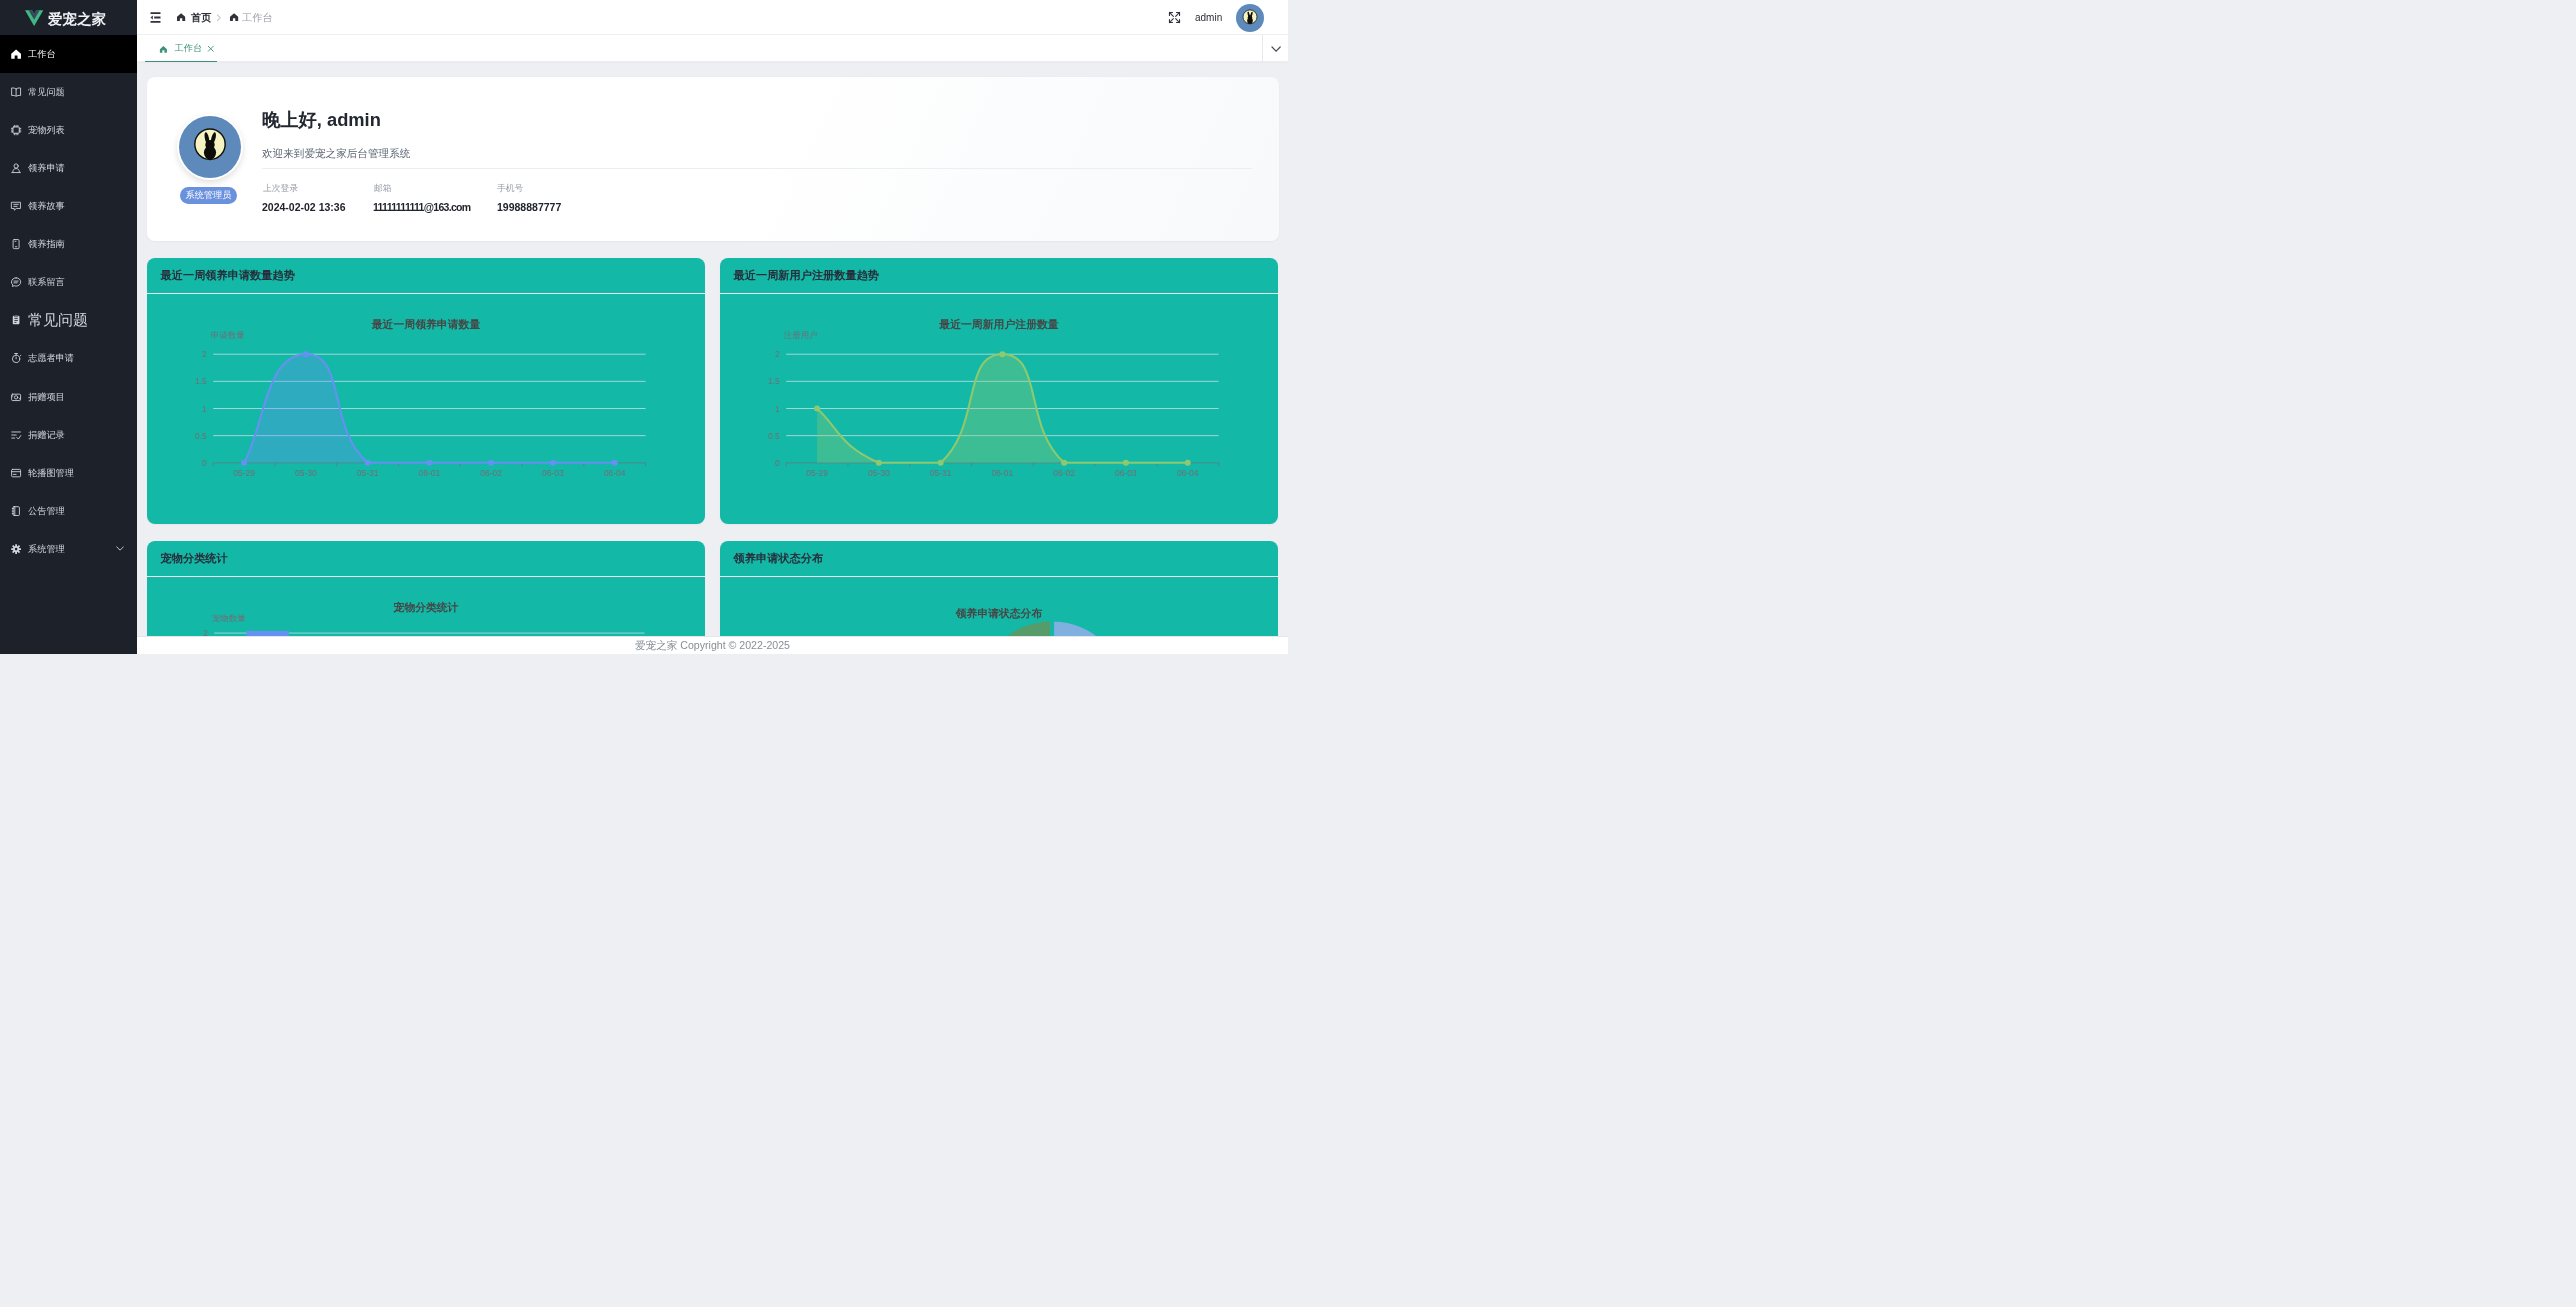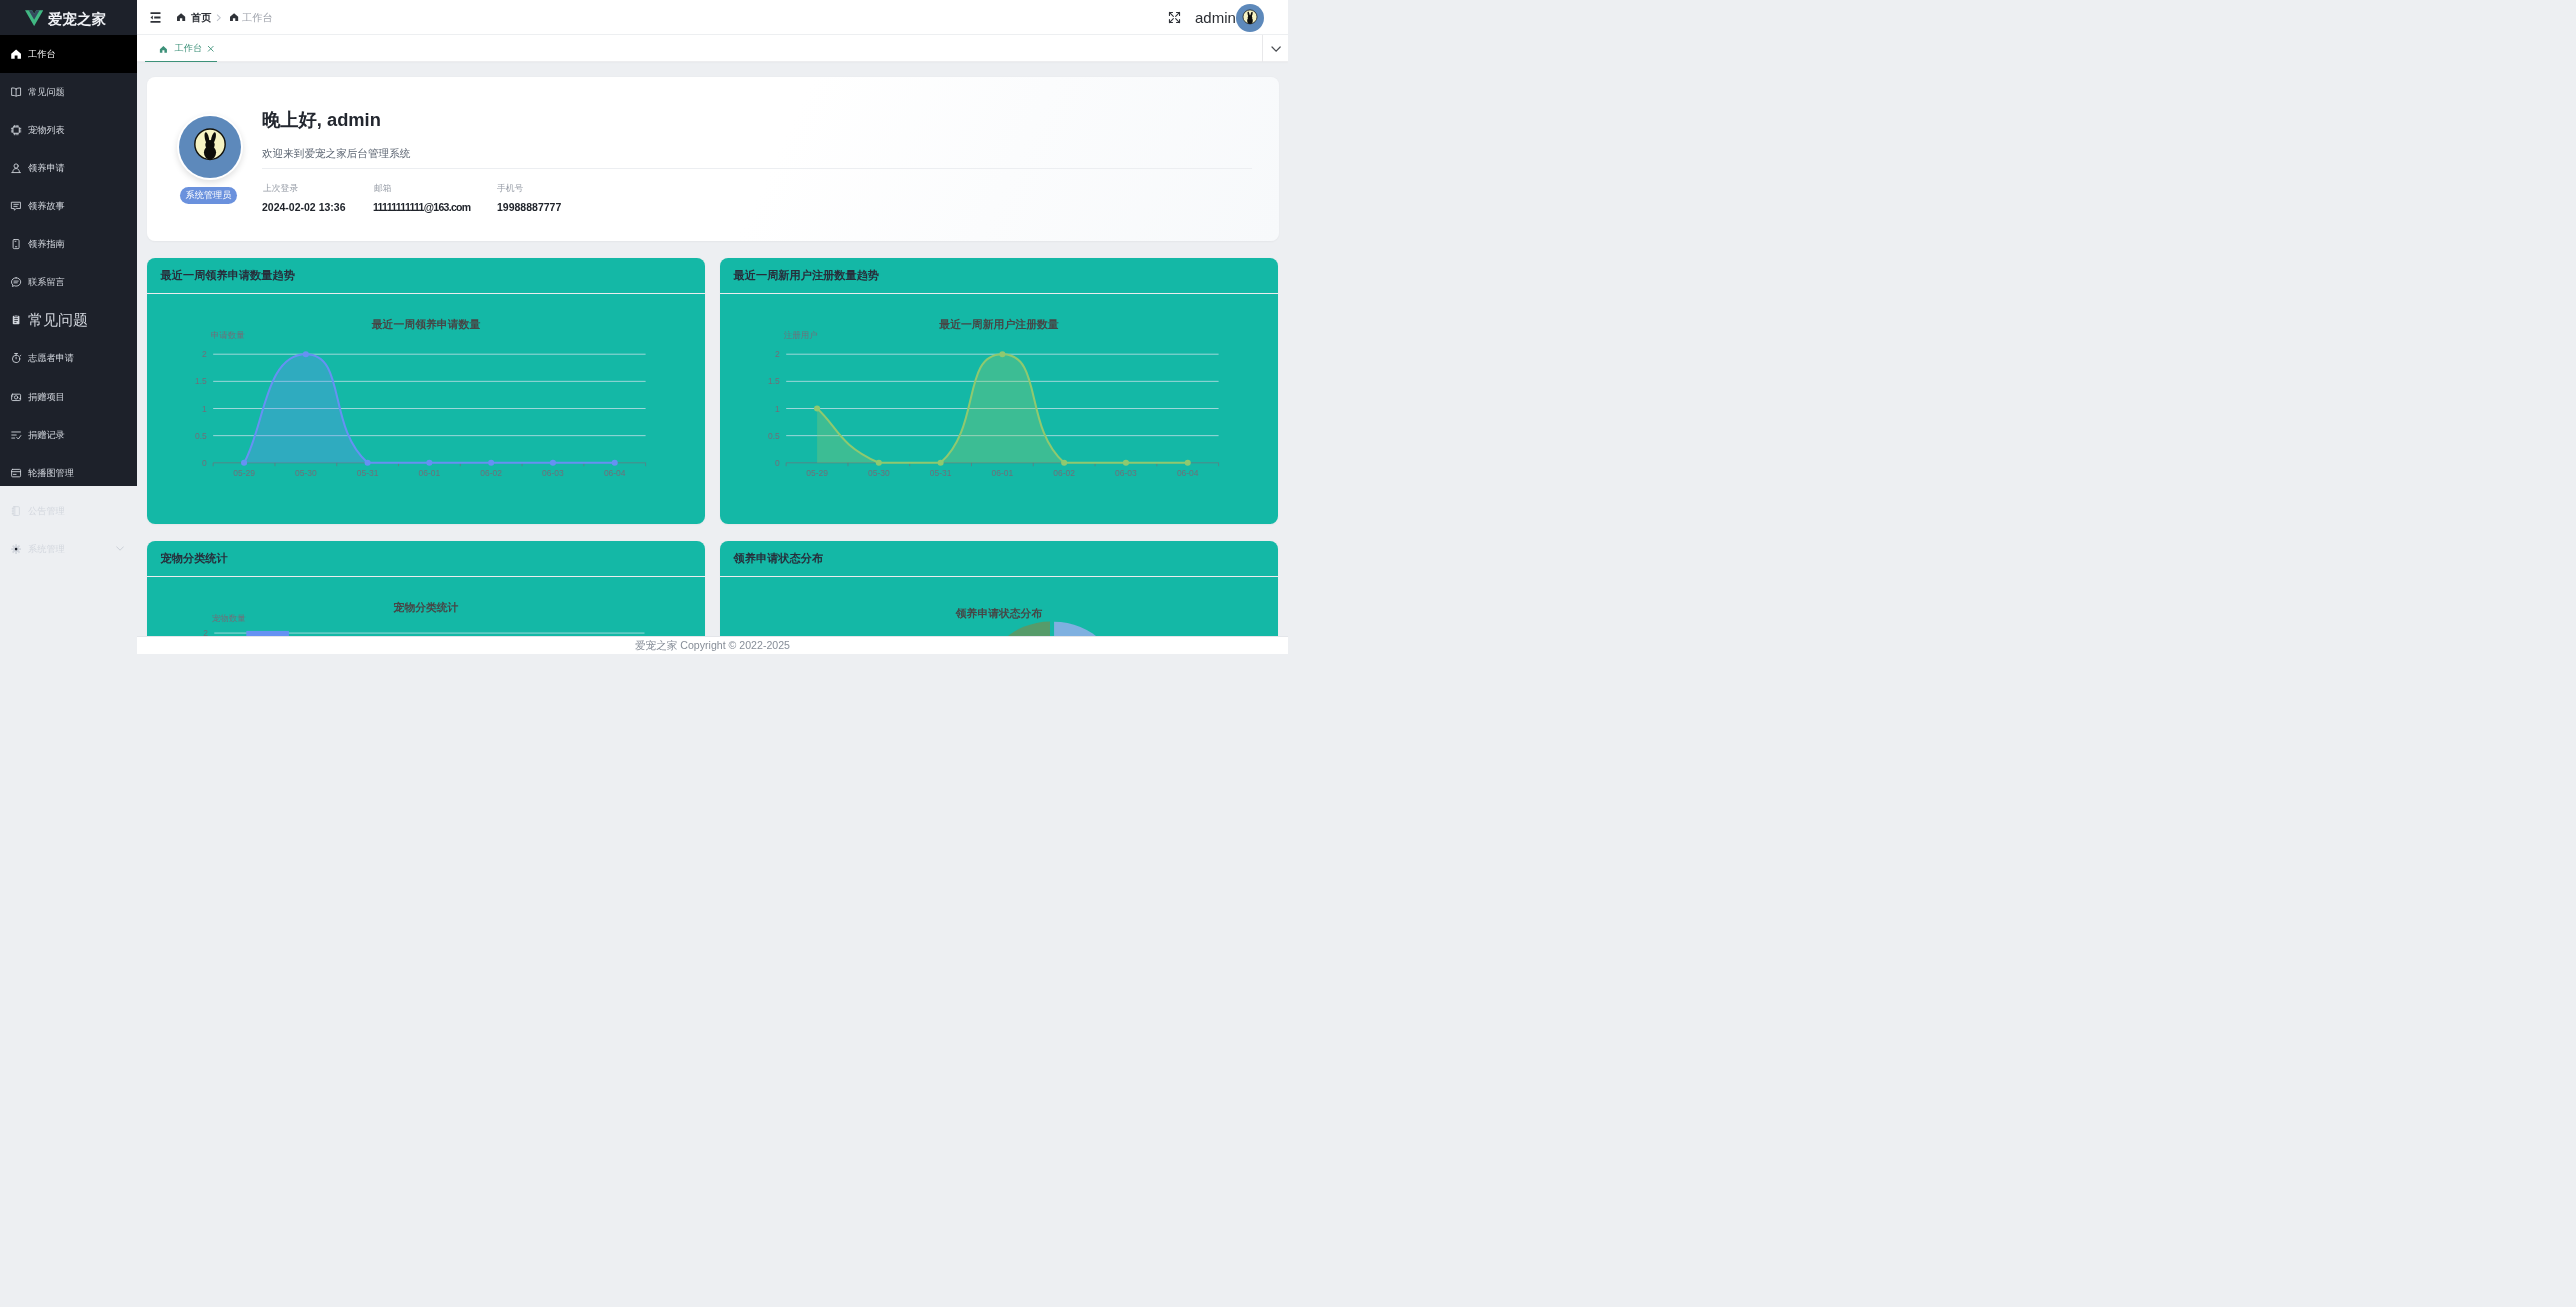--- a/index.html
+++ b/index.html
@@ -3,21 +3,21 @@
 <style>
 *{margin:0;padding:0;box-sizing:border-box}
 html,body{width:1288px;height:654px;overflow:hidden;font-family:"Liberation Sans",sans-serif;background:#edeff2}
 .abs{position:absolute}
 .mi{width:12.2px;height:12.2px;display:block}
 .card{position:absolute;background:#14b8a6;border-radius:8.1px;box-shadow:0 0.7px 2px rgba(0,0,0,.04)}
 svg text{font-family:"Liberation Sans",sans-serif}
 </style></head>
 <body style="position:relative">
 
-<div class="abs" style="left:0;top:0;width:137px;height:486px;background:#1d212a;z-index:40">
+<div class="abs" style="left:0;top:0;width:137px;height:654px;background:#1d212a;z-index:40">
   <div class="abs" style="left:0;top:0;width:100%;height:35px">
     <svg class="abs" style="left:25px;top:9.5px" width="18.3" height="16.3" viewBox="0 0 261.76 226.69">
       <path d="M161.096.001l-30.224 52.35L100.647.002H-.005L130.872 226.69 261.749 0z" fill="#41b883"></path>
       <path d="M161.096.001l-30.224 52.35L100.647.002H52.346l78.526 136.01L209.398.001z" fill="#34495e"></path>
     </svg>
     <div class="abs" style="left:48px;top:9.8px;font-size:14.3px;font-weight:700;color:#f0f2f6;letter-spacing:0.3px">爱宠之家</div>
   </div>
   <div class="abs" style="left:0;top:35px;width:100%;height:38px;background:#000;">
     <div class="abs" style="left:10.2px;top:13px">
         <svg class="mi" viewBox="0 0 18 18">
@@ -169,21 +169,21 @@
   <svg class="abs" style="left:79px;top:14.3px" width="5.4" height="7.5" viewBox="0 0 8 11">
       <path d="M1.5 1 L6.5 5.5 L1.5 10" stroke="#c0c4cc" stroke-width="1.5" fill="none"></path>
     </svg>
   <svg class="abs" style="left:92px;top:12.2px" width="10.2" height="10.2" viewBox="0 0 18 18">
       <path d="M9 2.1 16.2 8.5 V15.9 H11.1 V10.9 H6.9 V15.9 H1.8 V8.5 Z" fill="#2f3238"></path>
     </svg>
   <div class="abs" style="left:105px;top:0;height:35px;line-height:35px;font-size:10.2px;color:#9b9fa8">工作台</div>
   <svg class="abs" style="left:1031px;top:11.2px" width="13" height="13" viewBox="0 0 18 18">
       <path d="M10.6 7.4L16.0 2.0M11.8 2.0L16.0 2.0L16.0 6.2M7.4 7.4L2.0 2.0M6.2 2.0L2.0 2.0L2.0 6.2M10.6 10.6L16.0 16.0M11.8 16.0L16.0 16.0L16.0 11.8M7.4 10.6L2.0 16.0M6.2 16.0L2.0 16.0L2.0 11.8" stroke="#2f3238" stroke-width="1.5" fill="none" stroke-linecap="round" stroke-linejoin="round"></path>
     </svg>
-  <div class="abs" style="left:1058px;top:0;height:35px;line-height:35px;font-size:15px;color:#2b2e33">admin</div>
+  <div class="abs" style="left:1058px;top:0;height:35px;line-height:35px;font-size:10px;color:#2b2e33">admin</div>
   <div class="abs" style="left:1099px;top:3.7px;width:28px;height:28px;border-radius:50%;overflow:hidden">
     <svg width="28" height="28" viewBox="0 0 100 100">
       <rect width="100" height="100" fill="#5d89bb"></rect>
       <circle cx="50" cy="46" r="25" fill="#f6f3c3" stroke="#14140e" stroke-width="2.6"></circle>
       <ellipse cx="45" cy="37" rx="3.4" ry="10" transform="rotate(-12 45 37)" fill="#0d0d0a"></ellipse>
       <ellipse cx="55.5" cy="37" rx="3.4" ry="10" transform="rotate(15 55.5 37)" fill="#0d0d0a"></ellipse>
       <circle cx="50" cy="47.5" r="7.8" fill="#0d0d0a"></circle>
       <ellipse cx="50" cy="60" rx="10" ry="11.5" fill="#0d0d0a"></ellipse>
     </svg>
   </div>

